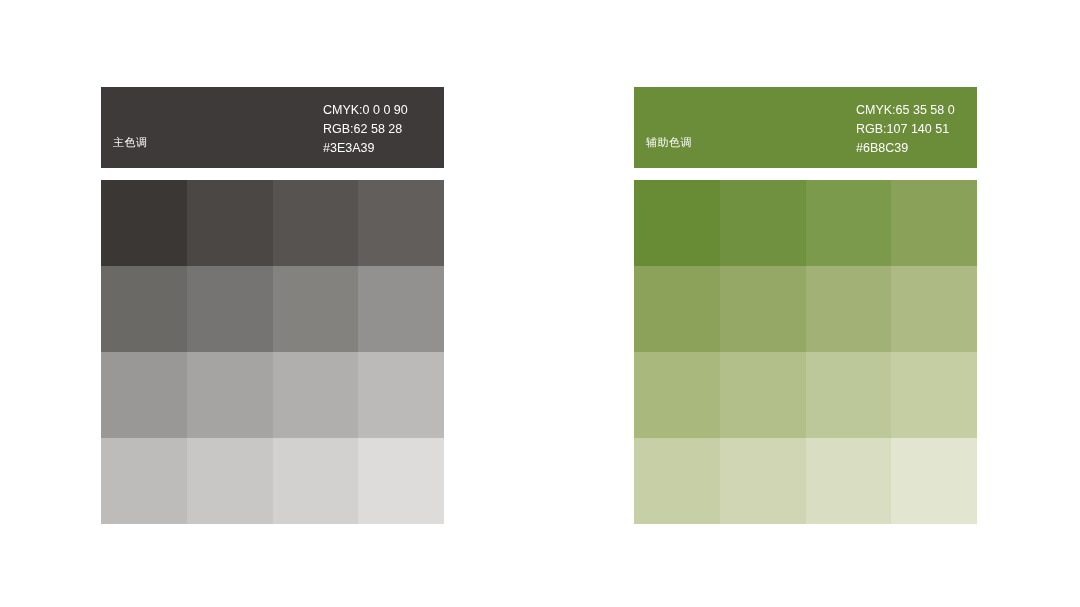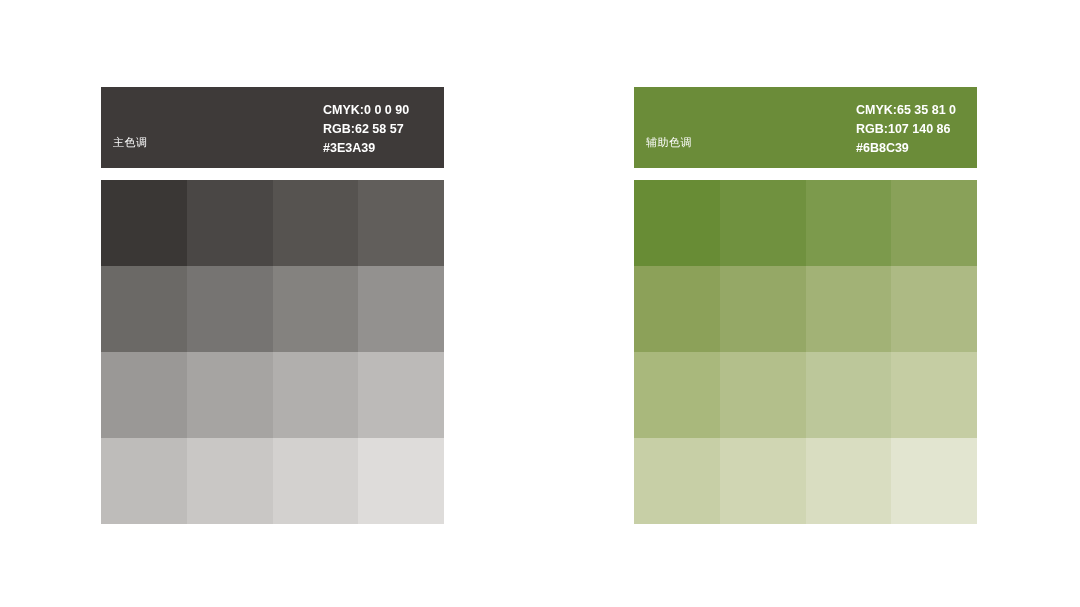--- a/index.html
+++ b/index.html
@@ -41,21 +41,20 @@
     position: absolute;
     left: 222px;
     top: 14px;
     color: #ffffff;
     font-size: 12.5px;
     line-height: 19px;
     white-space: nowrap;
   }
   .spec-line {
     display: block;
-    font-weight: bold;
   }
 
   .swatch-grid {
     margin-top: 12px;
     width: 343px;
     display: grid;
     grid-template-columns: repeat(4, 1fr);
     grid-auto-rows: 86px;
   }
   .swatch-cell {
@@ -64,21 +63,21 @@
   }
 </style>
 </head>
 <body style="background: rgb(255, 255, 255);">
 
 <div class="palette-board" id="palette-primary">
   <div class="palette-header" style="background: rgb(62, 58, 57);">
     <span class="palette-label">主色调</span>
     <div class="spec-block">
       <span class="spec-line">CMYK:0 0 0 90</span>
-      <span class="spec-line">RGB:62 58 57</span>
+      <span class="spec-line">RGB:62 58 28</span>
       <span class="spec-line">#3E3A39</span>
     </div>
   </div>
   <div class="swatch-grid">
       <div class="swatch-cell" style="background: rgb(58, 55, 53);"></div>
       <div class="swatch-cell" style="background: rgb(74, 71, 69);"></div>
       <div class="swatch-cell" style="background: rgb(86, 83, 80);"></div>
       <div class="swatch-cell" style="background: rgb(97, 94, 91);"></div>
       <div class="swatch-cell" style="background: rgb(107, 105, 102);"></div>
       <div class="swatch-cell" style="background: rgb(118, 116, 114);"></div>
@@ -92,22 +91,22 @@
       <div class="swatch-cell" style="background: rgb(201, 199, 197);"></div>
       <div class="swatch-cell" style="background: rgb(211, 209, 207);"></div>
       <div class="swatch-cell" style="background: rgb(222, 220, 218);"></div>
     </div>
 </div>
 
 <div class="palette-board" id="palette-secondary">
   <div class="palette-header" style="background: rgb(107, 140, 57);">
     <span class="palette-label">辅助色调</span>
     <div class="spec-block">
-      <span class="spec-line">CMYK:65 35 81 0</span>
-      <span class="spec-line">RGB:107 140 86</span>
+      <span class="spec-line">CMYK:65 35 58 0</span>
+      <span class="spec-line">RGB:107 140 51</span>
       <span class="spec-line">#6B8C39</span>
     </div>
   </div>
   <div class="swatch-grid">
       <div class="swatch-cell" style="background: rgb(104, 140, 53);"></div>
       <div class="swatch-cell" style="background: rgb(112, 145, 63);"></div>
       <div class="swatch-cell" style="background: rgb(124, 154, 76);"></div>
       <div class="swatch-cell" style="background: rgb(137, 161, 89);"></div>
       <div class="swatch-cell" style="background: rgb(140, 161, 89);"></div>
       <div class="swatch-cell" style="background: rgb(149, 168, 102);"></div>

